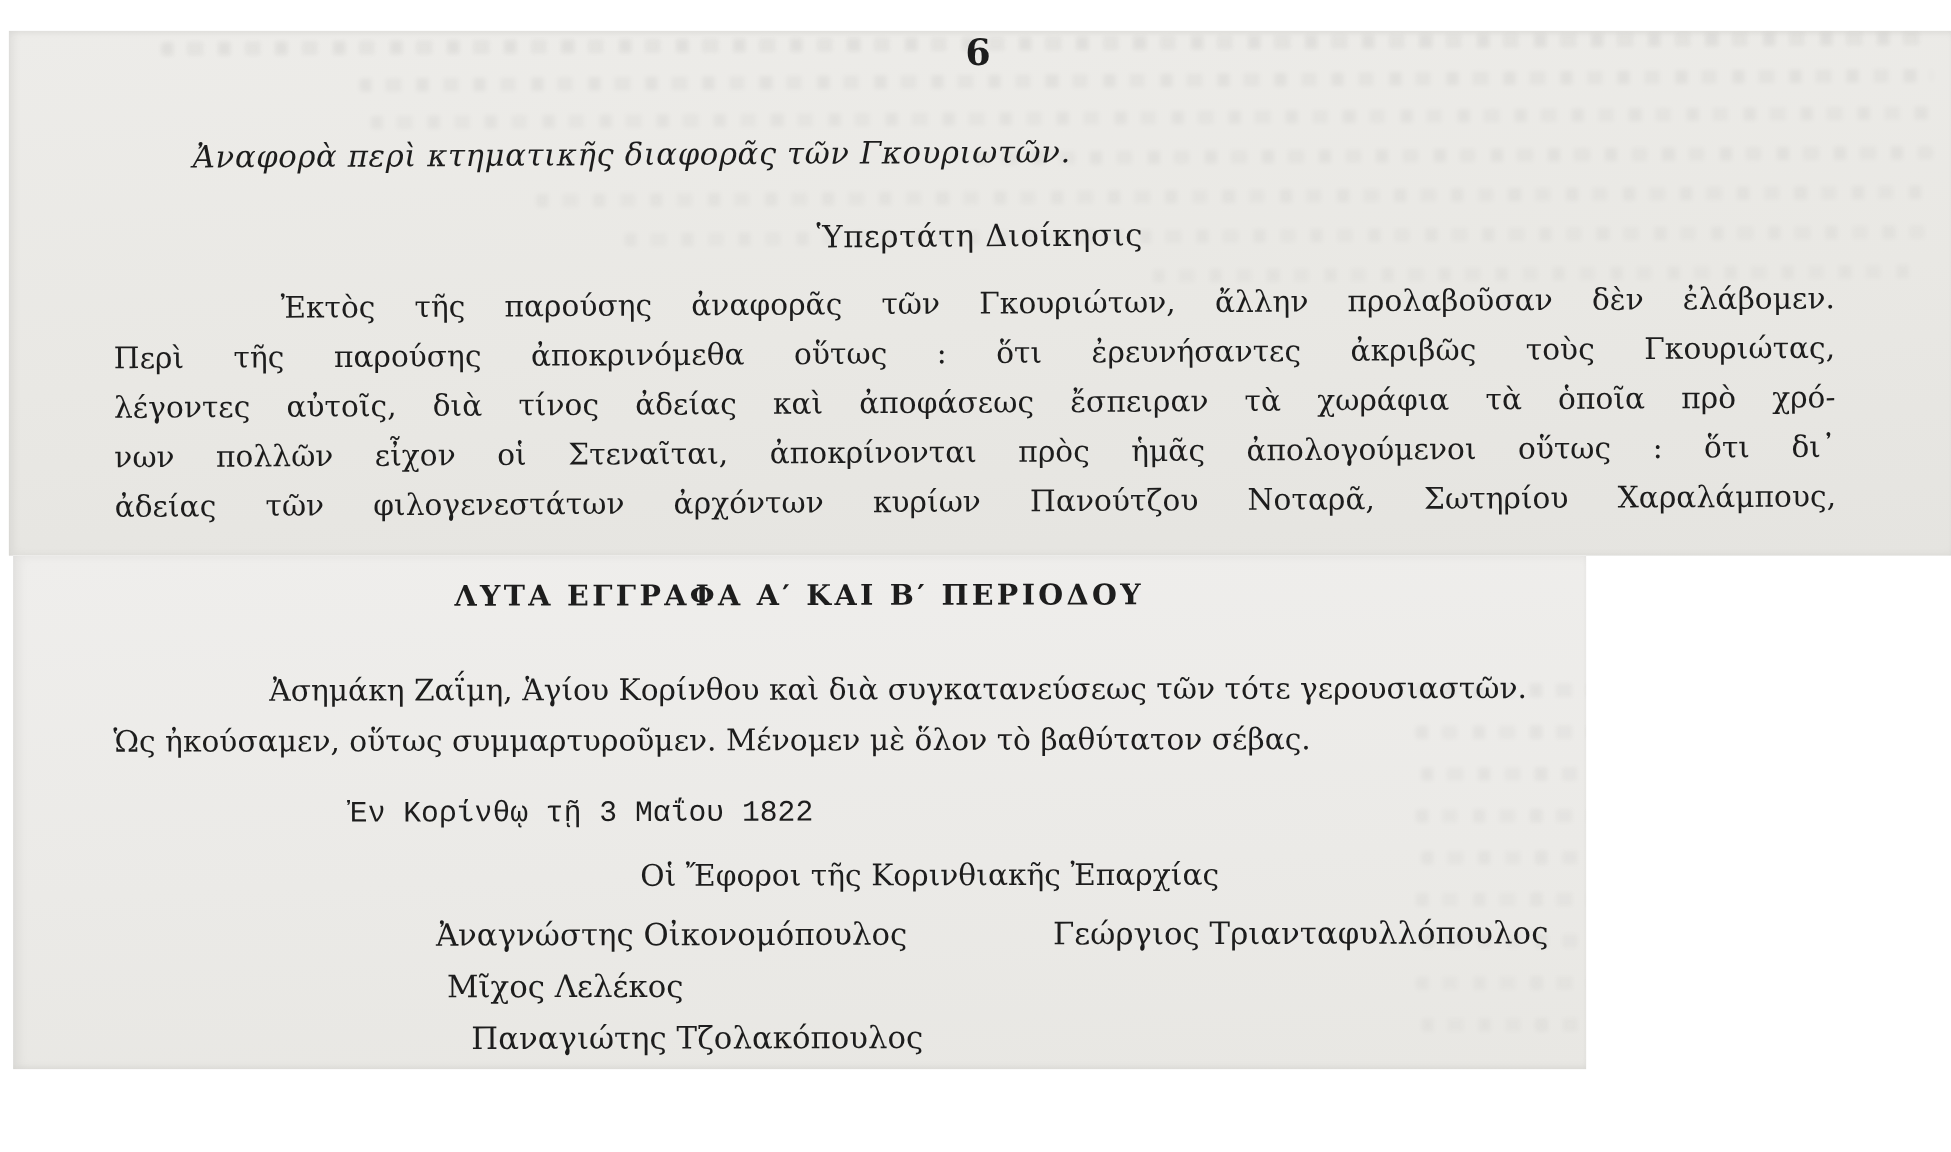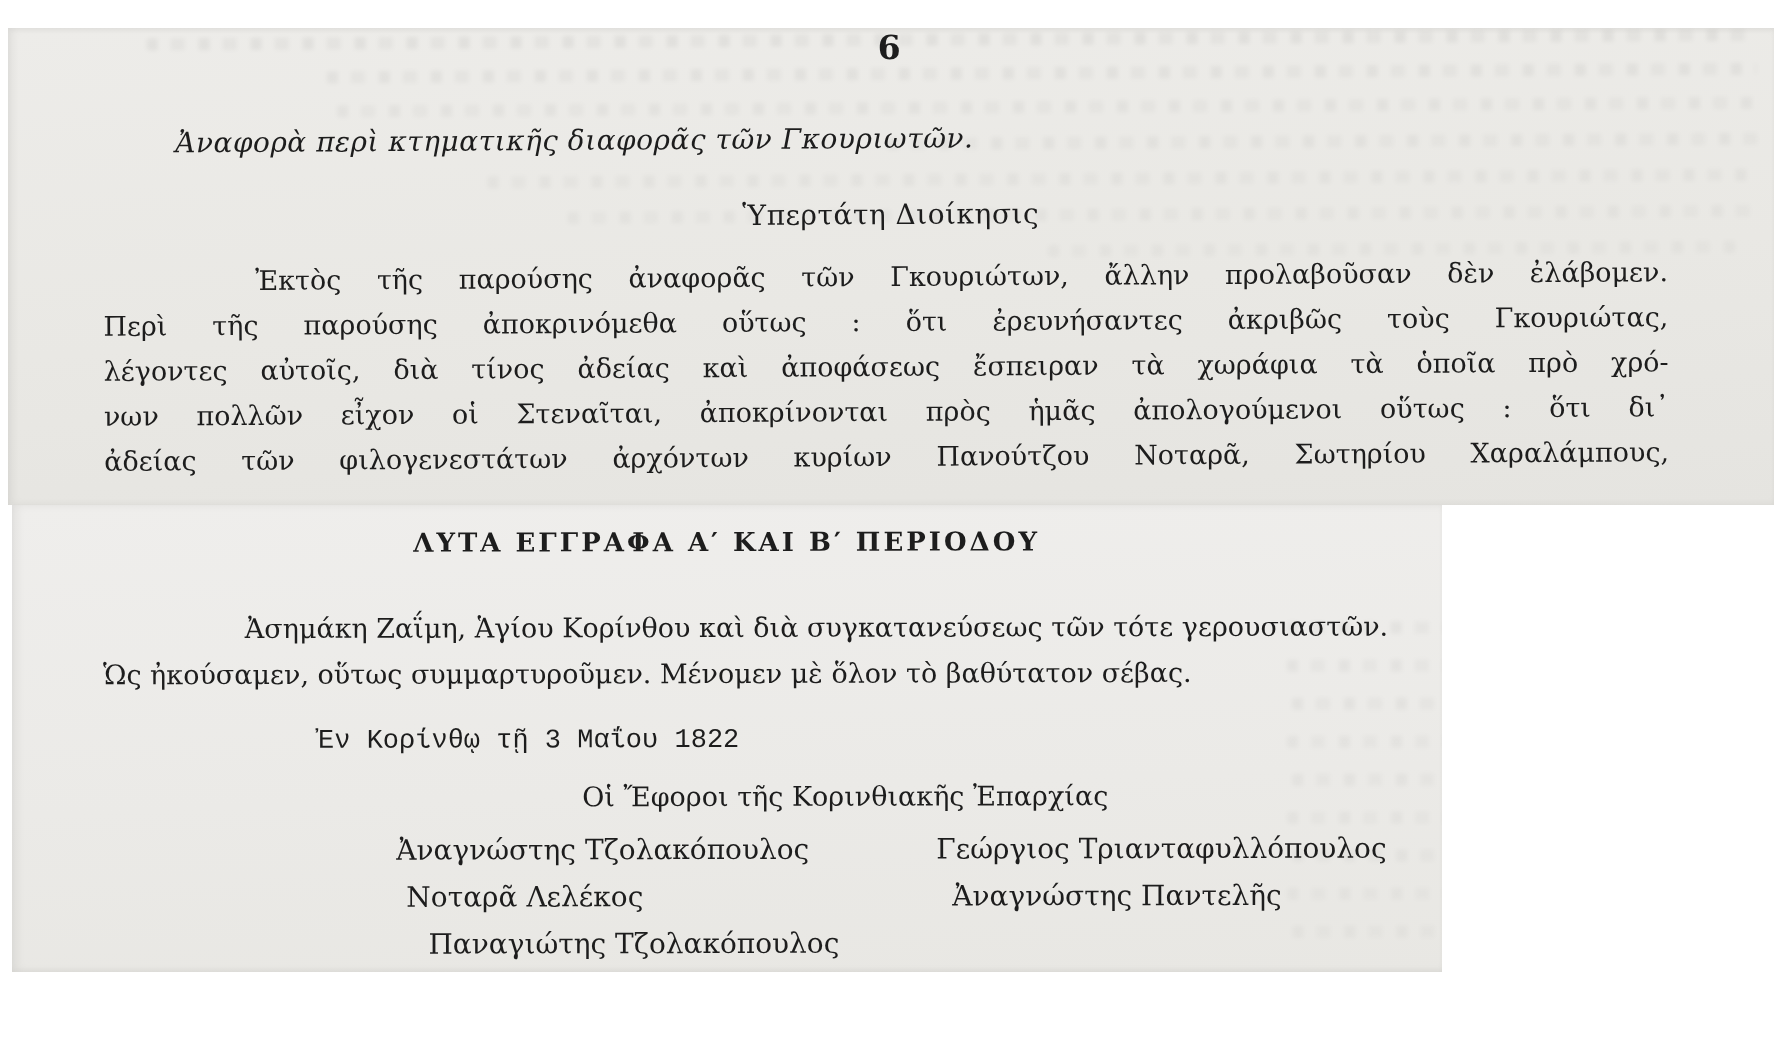--- a/index.html
+++ b/index.html
@@ -82,22 +82,21 @@
 
       <div class="abs pagenum" style="left:1493px;top:18px;font-size:31px;">7</div>
 
       <div class="abs bodyline" style="left:91px;top:100px;width:1565px;text-indent:142px;">Ἀσημάκη Ζαΐμη, Ἁγίου Κορίνθου καὶ διὰ συγκατανεύσεως τῶν τότε γερουσιαστῶν.</div>
       <div class="abs bodyline" style="left:91px;top:146px;width:1565px;">Ὡς ἠκούσαμεν, οὕτως συμμαρτυροῦμεν. Μένομεν μὲ ὅλον τὸ βαθύτατον σέβας.</div>
 
       <div class="abs bodyline" style="left:306px;top:212px;font-family:Liberation Mono, monospace;">Ἐν Κορίνθῳ τῇ 3 Μαΐου 1822</div>
 
       <div class="abs bodyline" style="left:570px;top:269px;">Οἱ Ἔφοροι τῆς Κορινθιακῆς Ἐπαρχίας</div>
 
-      <div class="abs sig" style="left:384px;top:328px;">Ἀναγνώστης Τζολακόπουλος</div>
-      <div class="abs sig" style="left:394px;top:375px;">Νοταρᾶ Λελέκος</div>
+      <div class="abs sig" style="left:384px;top:328px;">Ἀναγνώστης Οἰκονομόπουλος</div>
+      <div class="abs sig" style="left:394px;top:375px;">Μῖχος Λελέκος</div>
       <div class="abs sig" style="left:416px;top:422px;">Παναγιώτης Τζολακόπουλος</div>
 
-      <div class="abs sig" style="left:924px;top:328px;">Γεώργιος Τριανταφυλλόπουλος</div>
-      <div class="abs sig" style="left:940px;top:375px;">Ἀναγνώστης Παντελῆς</div>
+      <div class="abs sig" style="left:945px;top:328px;">Γεώργιος Τριανταφυλλόπουλος</div>
     </div>
   </div>
 
 </div>
 
 </body></html>

